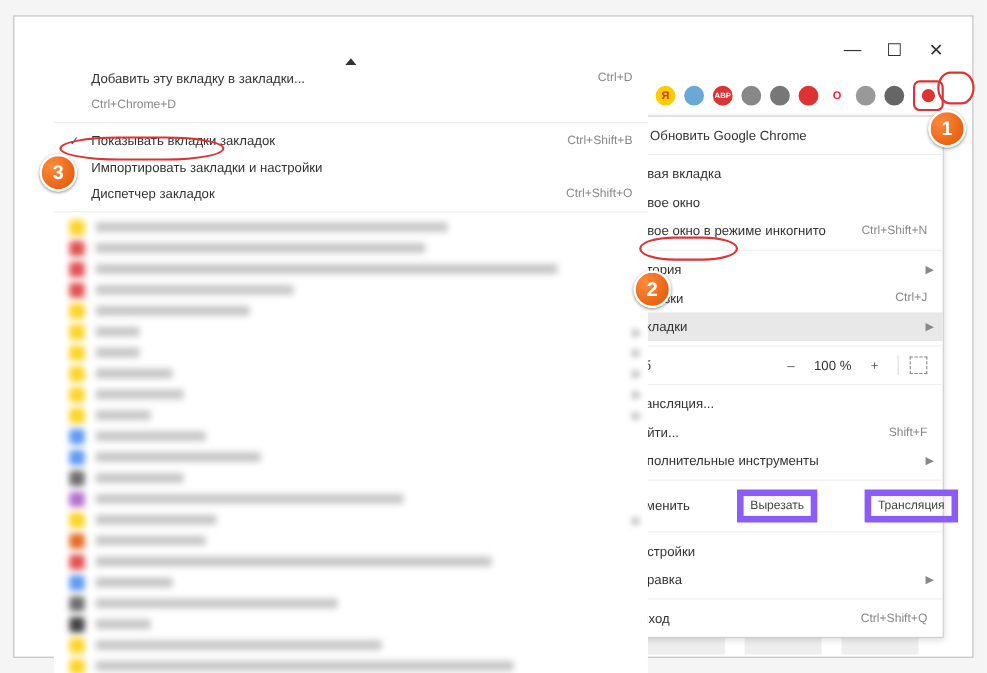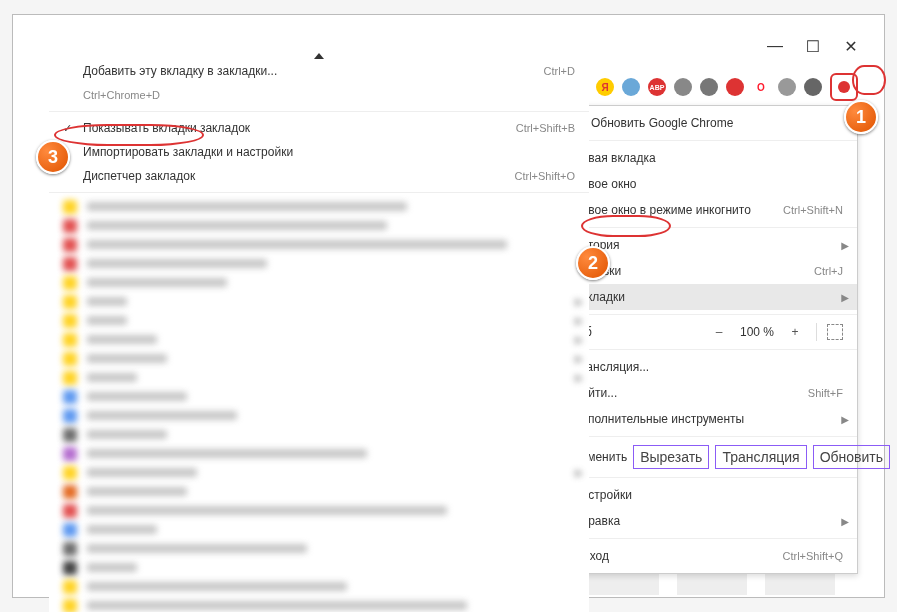--- a/index.html
+++ b/index.html
@@ -27,21 +27,21 @@
   .menu .row .sc { color:#888; font-size:11px; }
   .menu .row .chev { position:absolute; right:8px; color:#888; font-size:10px; }
   .menu .upd-ico { width:10px; height:10px; border-radius:50%; background:#d33; margin-right:8px; }
   .zoomrow { display:flex; align-items:center; padding:4px 14px; gap:10px; }
   .zoomrow .fill { flex:1; }
   .zoomrow .zbtn { width:22px; text-align:center; color:#555; }
   .zoomrow .zsep { width:1px; height:18px; background:#ddd; }
   .zoomrow .full { width:16px; height:16px; border:1px dashed #888; }
   .editrow { display:flex; align-items:center; padding:4px 14px; gap:6px; }
   .editrow .elabel { flex:1; }
-  .editrow .ebtn { border:1px solid #8b5cf6; padding:3px 6px; font-size:14px; color:#444; }
+  .editrow .ebtn { border:6px solid #8b5cf6; padding:3px 6px; font-size:11px; color:#444;margin-left:37px; }
 
   
   .submenu { position:absolute; top:40px; left:36px; width:540px; background:#fff; font-size:12px; color:#333; }
   .submenu .tri { position:absolute; top:-2px; left:50%; width:0; height:0; border-left:5px solid transparent; border-right:5px solid transparent; border-bottom:6px solid #333; transform:translateX(-50%); }
   .submenu .grp { border-bottom:1px solid #eee; padding:4px 0; }
   .submenu .row { display:flex; align-items:center; padding:4px 14px; min-height:24px; position:relative; }
   .submenu .row .chk { width:14px; margin-right:6px; color:#333; font-size:11px; }
   .submenu .row .lbl { flex:1; }
   .submenu .row .sc { color:#888; font-size:11px; }
   .submenu .blurred { filter: blur(3px); opacity:.85; }

